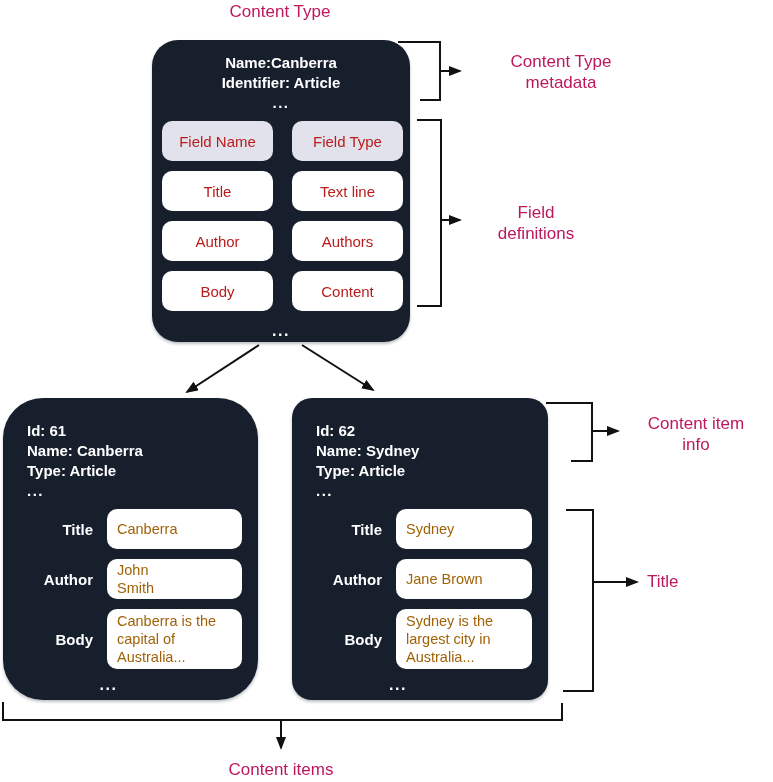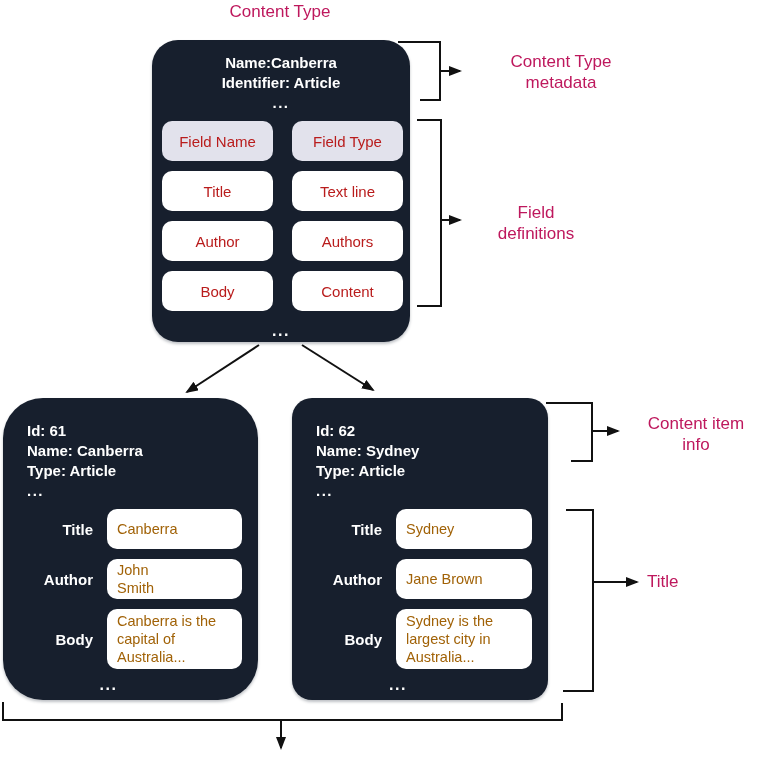--- a/index.html
+++ b/index.html
@@ -173,14 +173,15 @@
         <div class="fchip tall">
           <div class="val">Sydney is the largest city in Australia...</div>
         </div>
       </div>
     </div>
     <div class="item-ellipsis ellipsis">...</div>
   </div>
 
   <div class="anno" id="anno-cii">Content item info</div>
   <div class="anno" id="anno-fields">Title</div>
+  <div class="anno" id="anno-citems">Content items</div>
 
 </div>
 
 </body></html>

